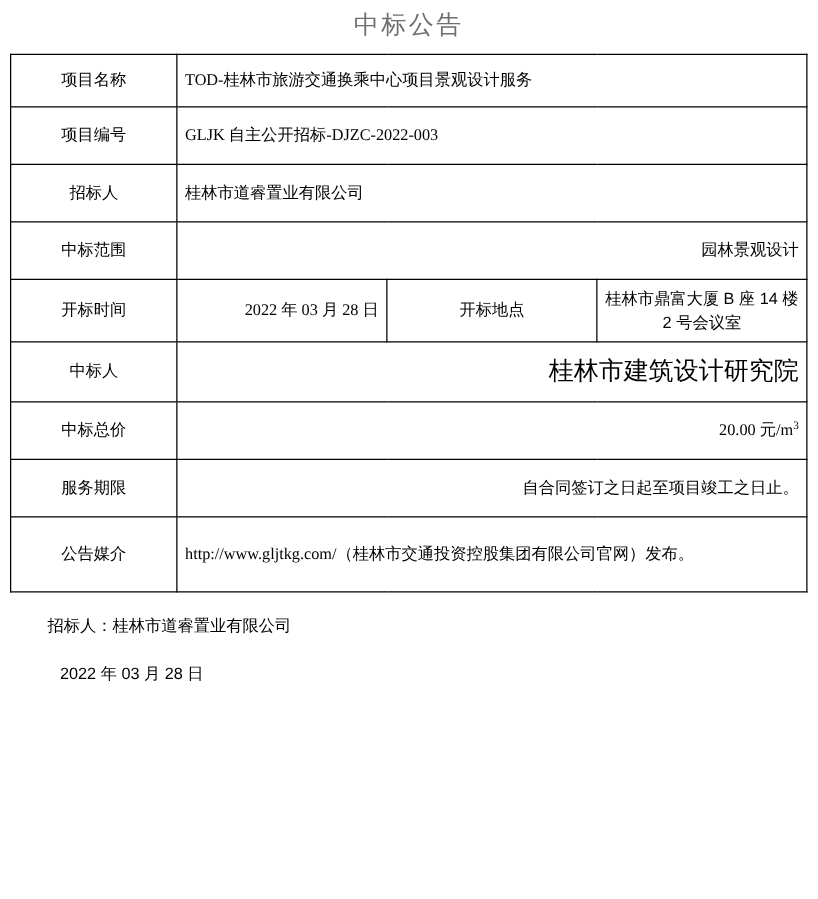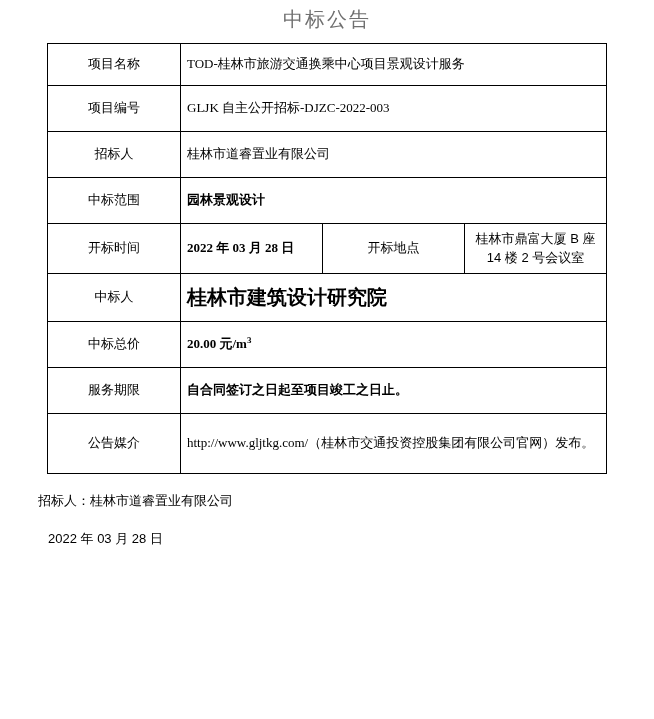--- a/index.html
+++ b/index.html
@@ -26,21 +26,21 @@
     font-size: 20px;
     letter-spacing: 2px;
     color: #6f6f6f;
     padding-top: 6px;
     padding-bottom: 10px;
     font-family: "Liberation Sans", "DejaVu Sans", sans-serif;
     font-weight: 400;
   }
   table.main {
     border-collapse: collapse;
-    width: 560px;
+    width: 638px;
     margin: 0 auto;
     table-layout: fixed;
     border-radius: 16px;
   }
   table.main td {
     border: 1px solid #000000;
     font-size: 13px;
     padding: 0 6px;
     vertical-align: middle;
     line-height: 1.45;
@@ -49,22 +49,21 @@
     width: 120px;
     text-align: center;
     font-family: "Liberation Sans", "DejaVu Sans", sans-serif;
     font-size: 13px;
   }
   td.val-left {
     text-align: left;
     padding-left: 14px;
   }
   td.val-center {
-    text-align: left;
-    font-weight: bold;
+    text-align: right;
   }
   .r1 { height: 42px; }
   .r2 { height: 46px; margin-top: 48px; }
   .r3 { height: 46px; }
   .r4 { height: 46px; }
   .r5 { height: 50px; }
   .r6 { height: 48px; }
   .r7 { height: 46px; }
   .r8 { height: 46px; }
   .r9 { height: 46px; }

